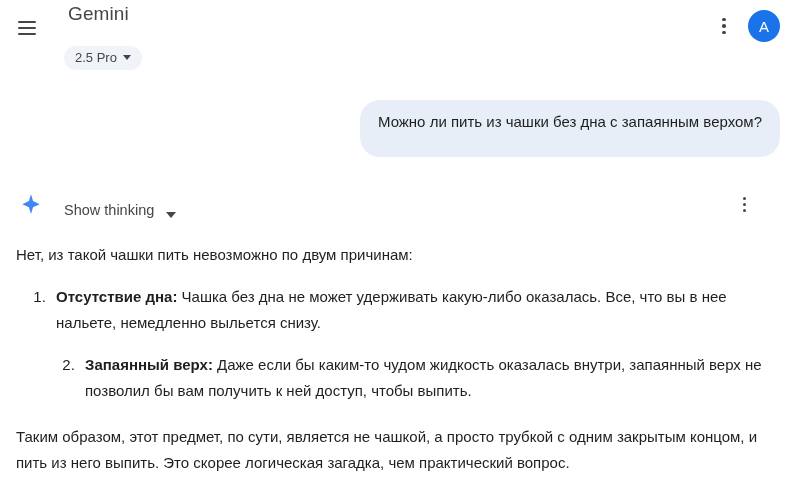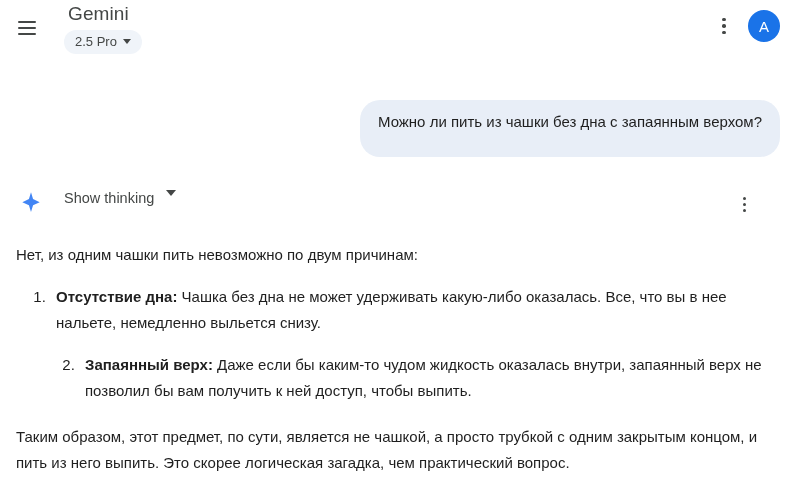--- a/index.html
+++ b/index.html
@@ -58,21 +58,21 @@
     align-items: flex-start;
   }
   .brand-title {
     font-size: 19px;
     color: #444746;
     letter-spacing: 0.1px;
     line-height: 24px;
     padding-left: 4px;
   }
   .model-chip {
-    margin-top: 4px;
+    margin-top: 20px;
     display: inline-flex;
     align-items: center;
     gap: 5px;
     background: #f0f4f9;
     border-radius: 14px;
     padding: 4px 11px 5px 11px;
     font-size: 13px;
     color: #444746;
     cursor: pointer;
     user-select: none;
@@ -140,21 +140,21 @@
     border-radius: 20px;
     padding: 11px 18px 24px 18px;
     font-size: 15px;
     line-height: 22px;
     color: #1f1f1f;
     max-width: 600px;
   }
 
   .thinking-row {
     display: flex;
-    align-items: flex-start;
+    align-items: flex-end;
     margin-top: 33px;
     position: relative;
     height: 28px;
   }
   .spark {
     width: 26px;
     height: 26px;
     flex: 0 0 auto;
     margin-left: 2px;
   }
@@ -266,21 +266,21 @@
       <span class="thinking-label">Show thinking</span>
       <span class="thinking-caret"></span>
       <div class="msg-kebab">
         <i></i>
         <i></i>
         <i></i>
       </div>
     </div>
 
     <div class="answer">
-      <p class="lead">Нет, из одним чашки пить невозможно по двум причинам:</p>
+      <p class="lead">Нет, из такой чашки пить невозможно по двум причинам:</p>
       <ol class="answer-list">
         <li>
           <span class="bold-term">Отсутствие дна:</span><span> Чашка без дна не может удерживать какую-либо оказалась. Все, что вы в нее нальете, немедленно выльется снизу.</span>
         </li>
         <li>
           <span class="bold-term">Запаянный верх:</span><span> Даже если бы каким-то чудом жидкость оказалась внутри, запаянный верх не позволил бы вам получить к ней доступ, чтобы выпить.</span>
         </li>
       </ol>
       <p class="closing">Таким образом, этот предмет, по сути, является не чашкой, а просто трубкой с одним закрытым концом, и пить из него выпить. Это скорее логическая загадка, чем практический вопрос.</p>
     </div>

